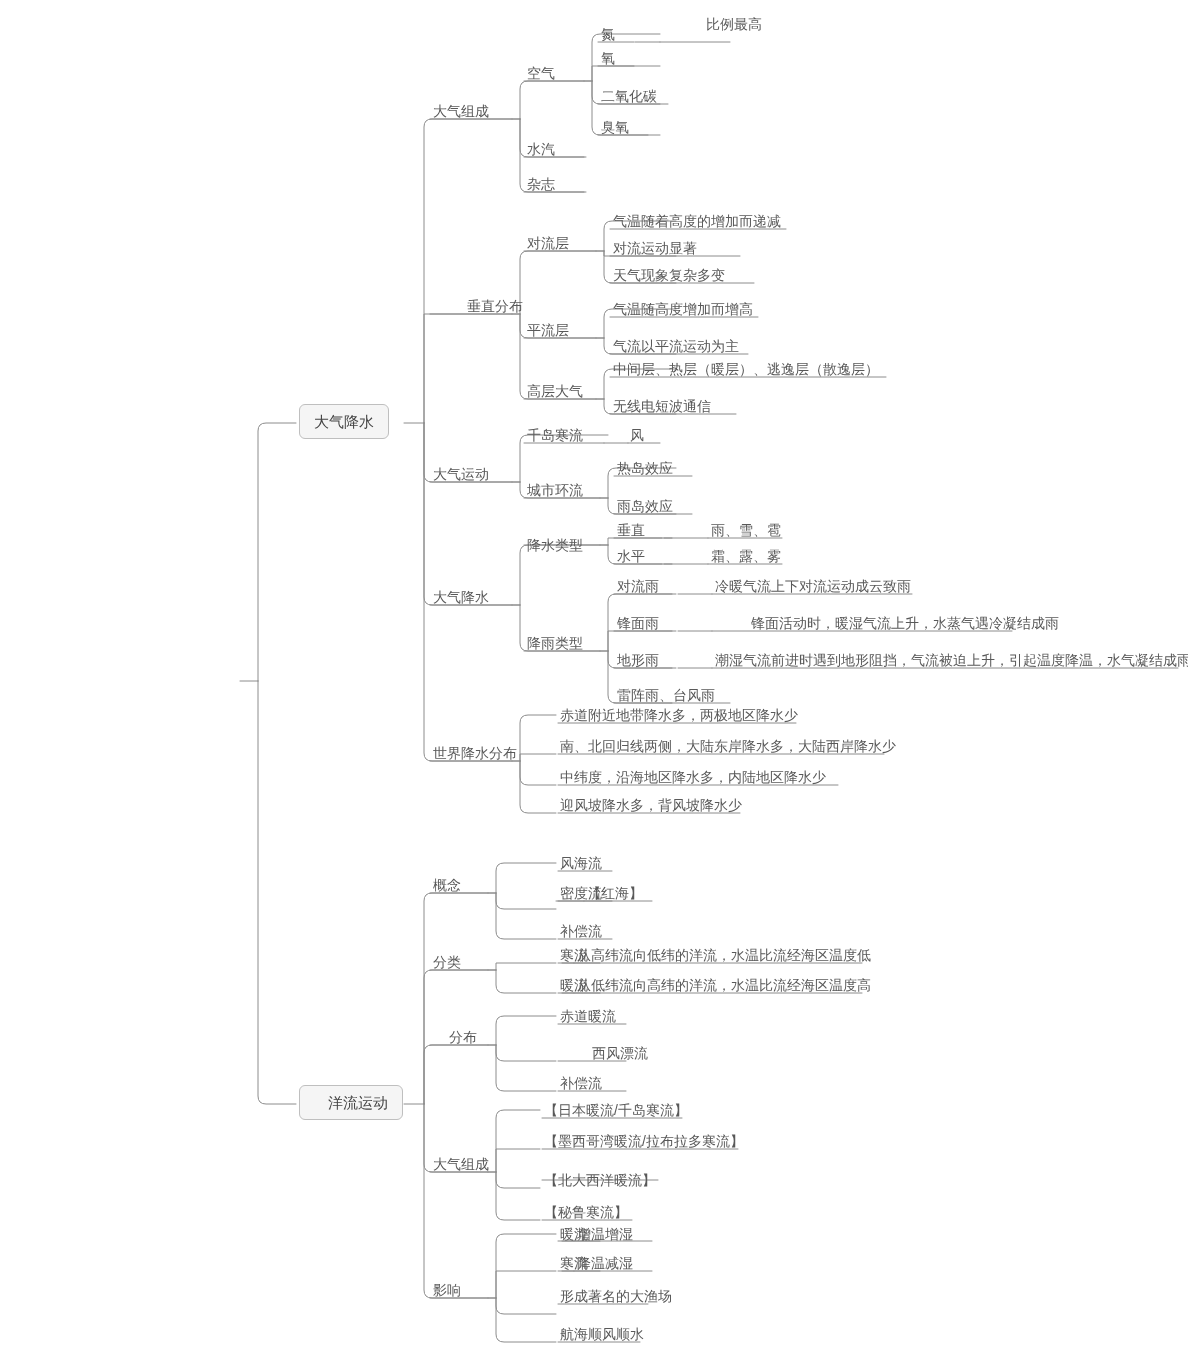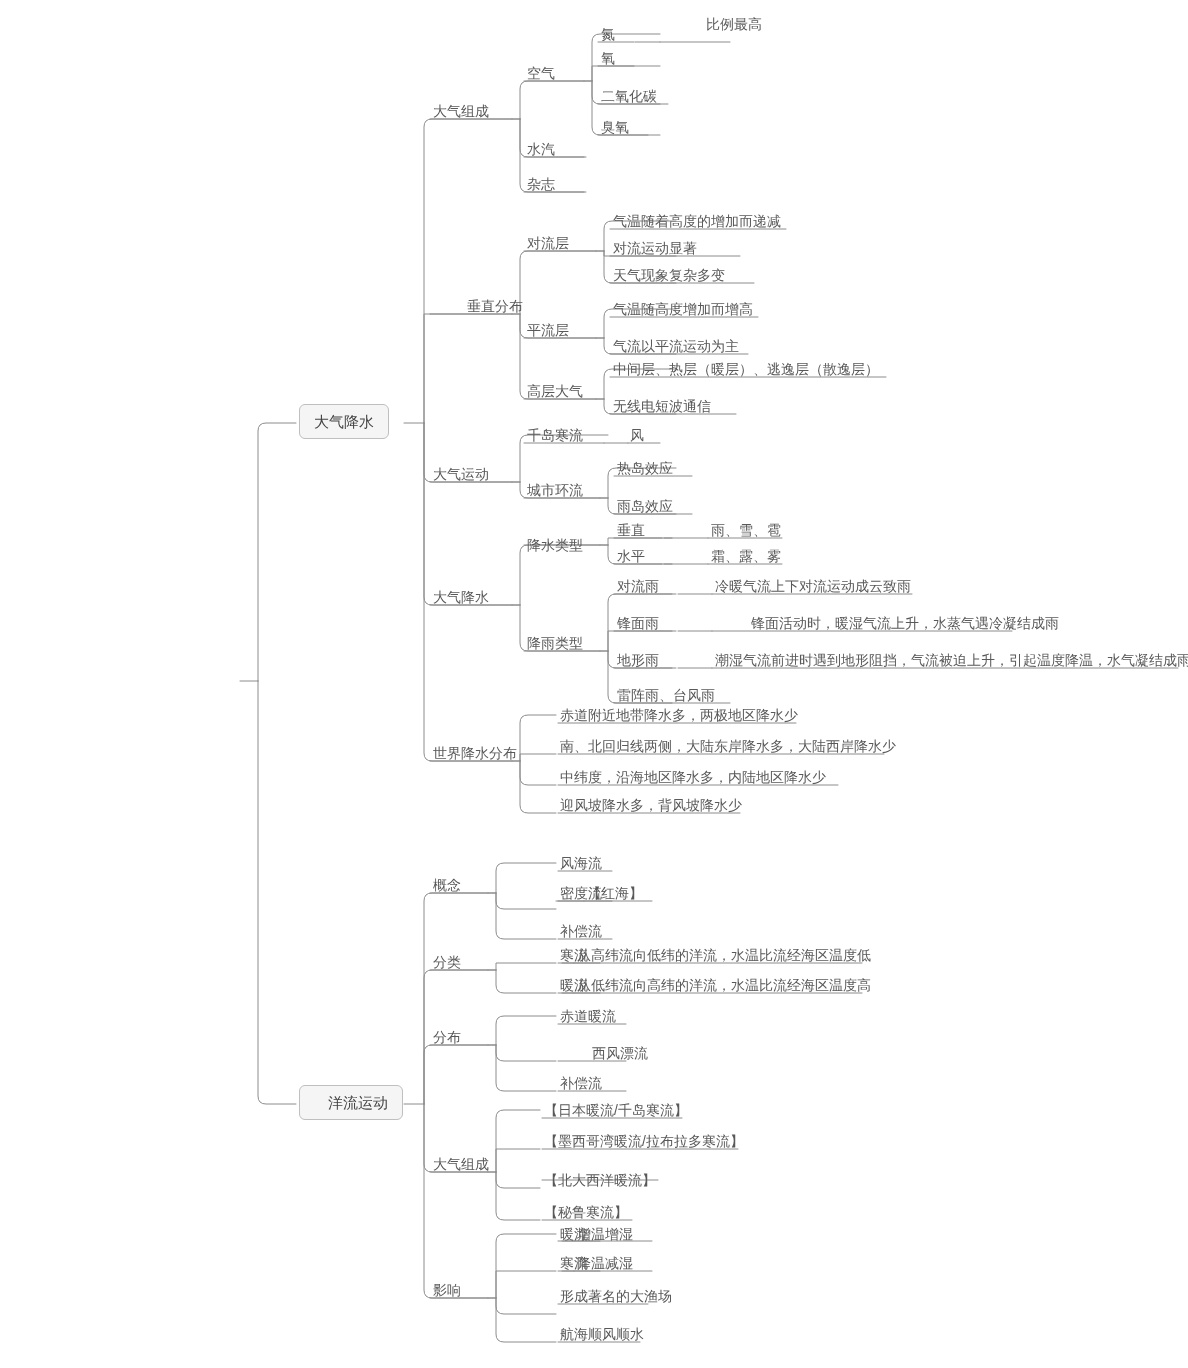--- a/index.html
+++ b/index.html
@@ -322,21 +322,21 @@
   <div class="node" style="left:560px; top:893px;">密度流</div>
   <div class="node" style="left:587px; top:893px;">【红海】</div>
   <div class="node" style="left:560px; top:931px;">补偿流</div>
 
   <div class="node" style="left:433px; top:962px;">分类</div>
   <div class="node" style="left:560px; top:955px;">寒流</div>
   <div class="node" style="left:577px; top:955px;">从高纬流向低纬的洋流，水温比流经海区温度低</div>
   <div class="node" style="left:560px; top:985px;">暖流</div>
   <div class="node" style="left:577px; top:985px;">从低纬流向高纬的洋流，水温比流经海区温度高</div>
 
-  <div class="node" style="left:433px; top:1037px;">分布</div>
+  <div class="node" style="left:449px; top:1037px;">分布</div>
   <div class="node" style="left:560px; top:1016px;">赤道暖流</div>
   <div class="node" style="left:592px; top:1053px;text-align:center;">西风漂流</div>
   <div class="node" style="left:560px; top:1083px;">补偿流</div>
 
   <div class="node" style="left:433px; top:1164px;">大气组成</div>
   <div class="node" style="left:544px; top:1110px;">【日本暖流/千岛寒流】</div>
   <div class="node" style="left:544px; top:1141px;">【墨西哥湾暖流/拉布拉多寒流】</div>
   <div class="node" style="left:544px; top:1180px;">【北大西洋暖流】</div>
   <div class="node" style="left:544px; top:1212px;">【秘鲁寒流】</div>
 

